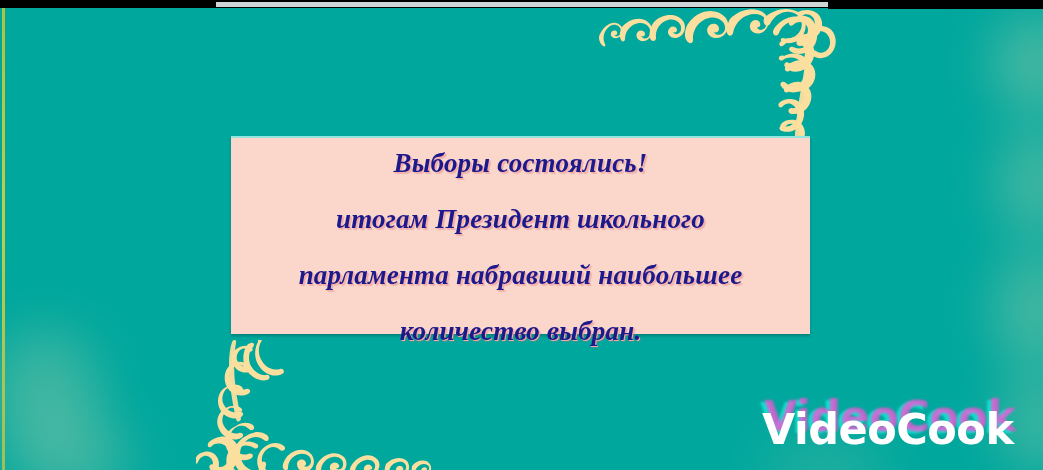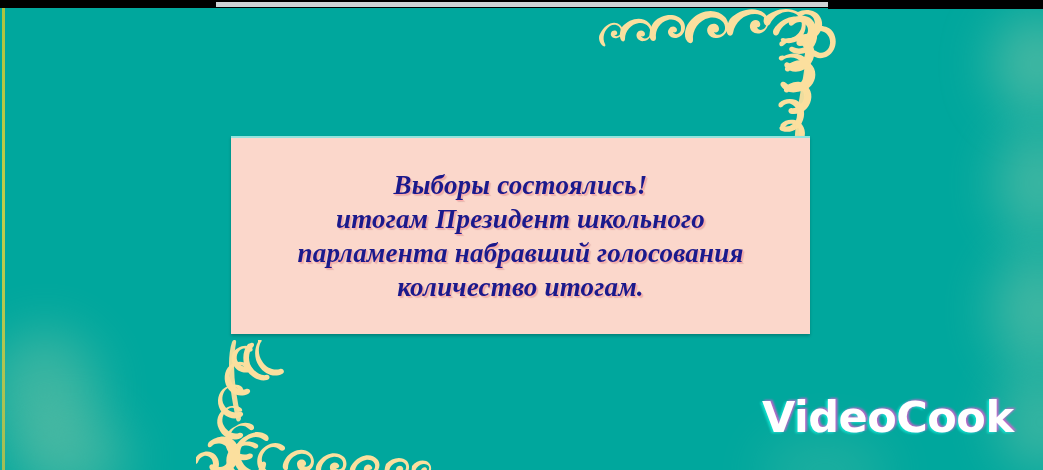--- a/index.html
+++ b/index.html
@@ -120,33 +120,34 @@
     color: #1a1a8c;
     font-weight: bold;
     font-style: italic;
     font-size: 27px;
     line-height: 34px;
     letter-spacing: .2px;
     white-space: nowrap;
     text-align: center;
     text-shadow: 1px 1px 0 rgba(255,170,170,.95),
                  2px 2px 1px rgba(190,120,120,.35);
+    margin-top: 22px;
   }
 
   
   .logo {
     position: absolute;
     left: 762px;
     top: 392px;
     width: 268px;
     height: 52px;
   }
   .logo-text {
     position: absolute;
-    left: 0; top: 0;
+    left: 0; top: 12px;
     width: 100%;
     font-family: "DejaVu Sans", sans-serif;
     font-size: 43px;
     font-weight: bold;
     letter-spacing: -0.5px;
     line-height: 50px;
     color: #ffffff;
     white-space: nowrap;
   }
   .logo-text.g {
@@ -251,22 +252,22 @@
   <div class="top-black"></div>
   <div class="top-gray-dark"></div>
   <div class="top-gray"></div>
   <div class="top-right-black"></div>
 
   <div class="card">
     <div class="card-tophighlight"></div>
     <div class="card-inner">
       <div class="cap-line">Выборы состоялись!</div>
       <div class="cap-line">итогам Президент школьного</div>
-      <div class="cap-line">парламента набравший голосования</div>
-      <div class="cap-line">количество итогам.</div>
+      <div class="cap-line">парламента набравший наибольшее</div>
+      <div class="cap-line">количество выбран.</div>
     </div>
   </div>
 
   <div class="logo">
     <div class="logo-text g">VideoCook</div>
     <div class="logo-text m">VideoCook</div>
     <div class="logo-text w">VideoCook</div>
   </div>
 
 </div>

